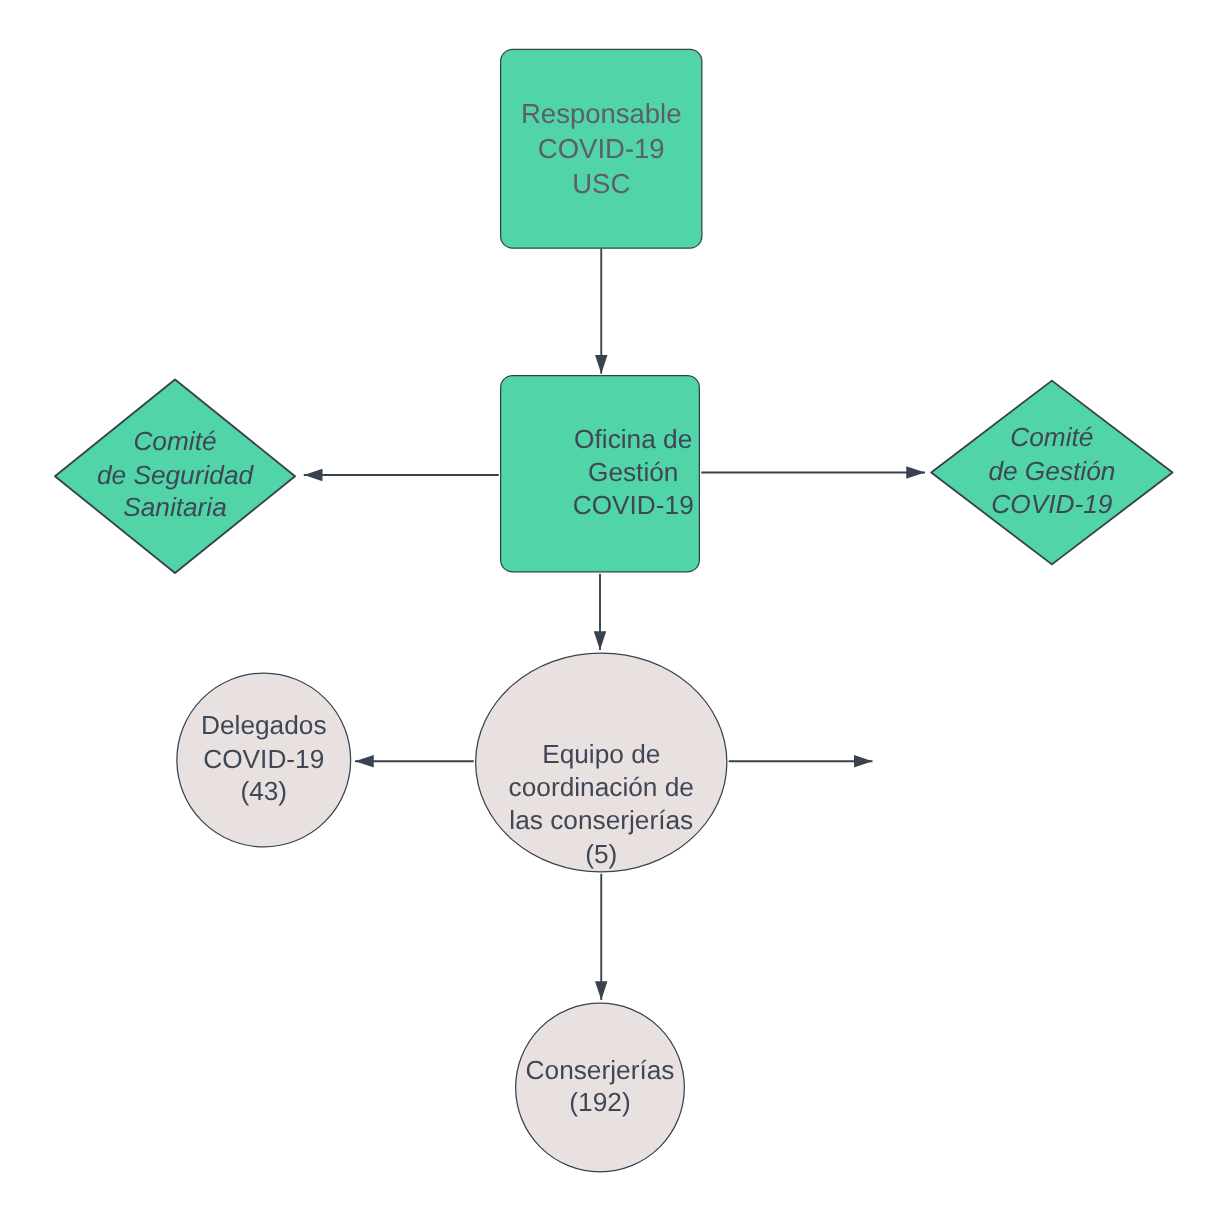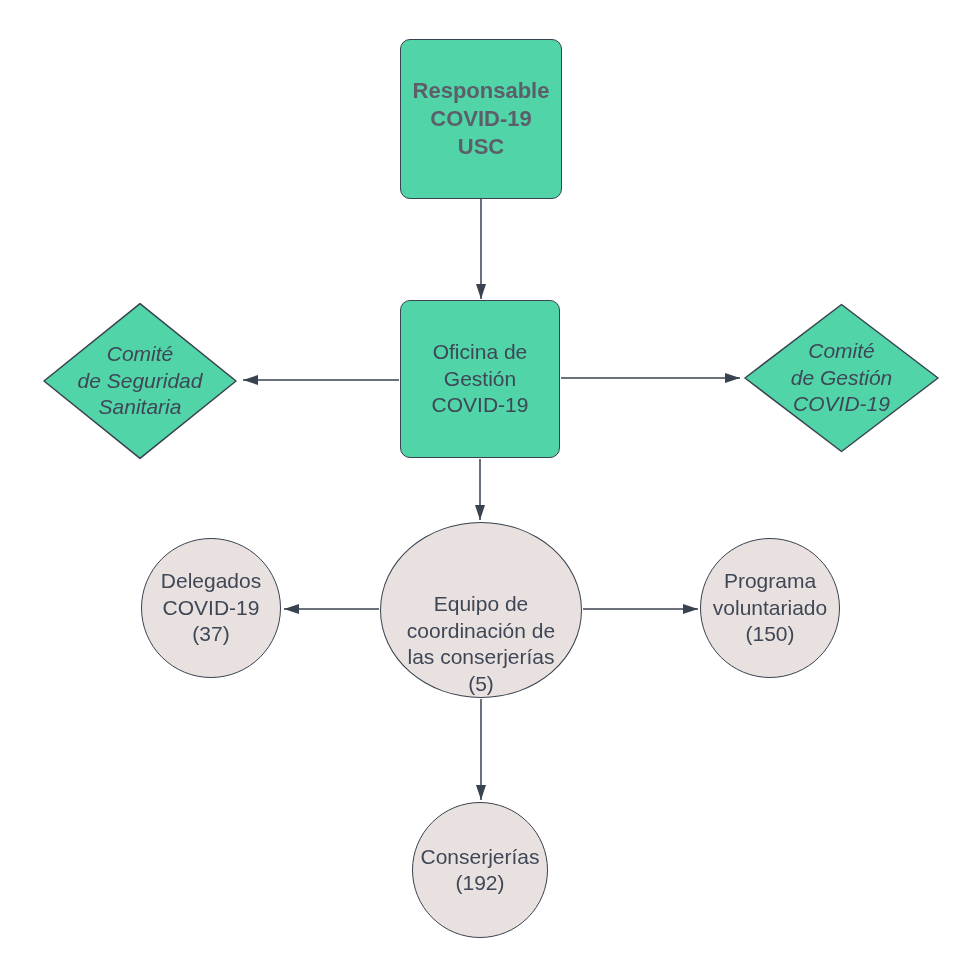--- a/index.html
+++ b/index.html
@@ -40,21 +40,21 @@
     position:relative;
     z-index:2;
     padding:0 4px;
   }
   .rect{
     background:var(--node-green);
     border:1.5px solid var(--stroke);
     border-radius:10px;
   }
   .title-node .label{
-    font-weight:bold;
+    font-weight:normal;
     font-size:22px;
     color:var(--title-text);
   }
   .circle{
     background:var(--node-gray);
     border:1.5px solid var(--stroke);
     border-radius:50%;
   }
   .diamond{background:transparent;border:none;font-style:italic;}
   .diamond-shape{
@@ -63,21 +63,21 @@
   }
   .diamond-shape polygon{
     fill:var(--node-green);
     stroke:var(--stroke);
     stroke-width:1.5;
     stroke-linejoin:round;
     vector-effect:non-scaling-stroke;
   }
   
   #node-responsable{left:400px;top:39px;width:162px;height:160px;}
-  #node-oficina{left:400px;top:300px;width:160px;height:158px;}
+  #node-oficina{left:400px;top:300px;width:160px;height:158px;justify-content:flex-end;}
   #node-comite-seguridad{left:42px;top:302px;width:196px;height:158px;}
   #node-comite-gestion{left:743px;top:303px;width:197px;height:150px;}
   #node-equipo{left:380px;top:522px;width:202px;height:176px;align-items:flex-end;}
   #node-delegados{left:141px;top:538px;width:140px;height:140px;}
   #node-programa{left:700px;top:538px;width:140px;height:140px;}
   #node-conserjerias{left:412px;top:802px;width:136px;height:136px;justify-content:center;}
 </style>
 </head>
 <body>
 
@@ -131,27 +131,22 @@
   <div class="node circle" id="node-equipo">
     <span class="label">Equipo de
 coordinación de
 las conserjerías
 (5)</span>
   </div>
 
   <div class="node circle" id="node-delegados">
     <span class="label">Delegados
 COVID-19
-(37)</span>
+(43)</span>
   </div>
 
-  <div class="node circle" id="node-programa">
-    <span class="label">Programa
-voluntariado
-(150)</span>
-  </div>
 
   <div class="node circle" id="node-conserjerias">
     <span class="label">Conserjerías
 (192)</span>
   </div>
 
 </div>
 
 </body></html>

